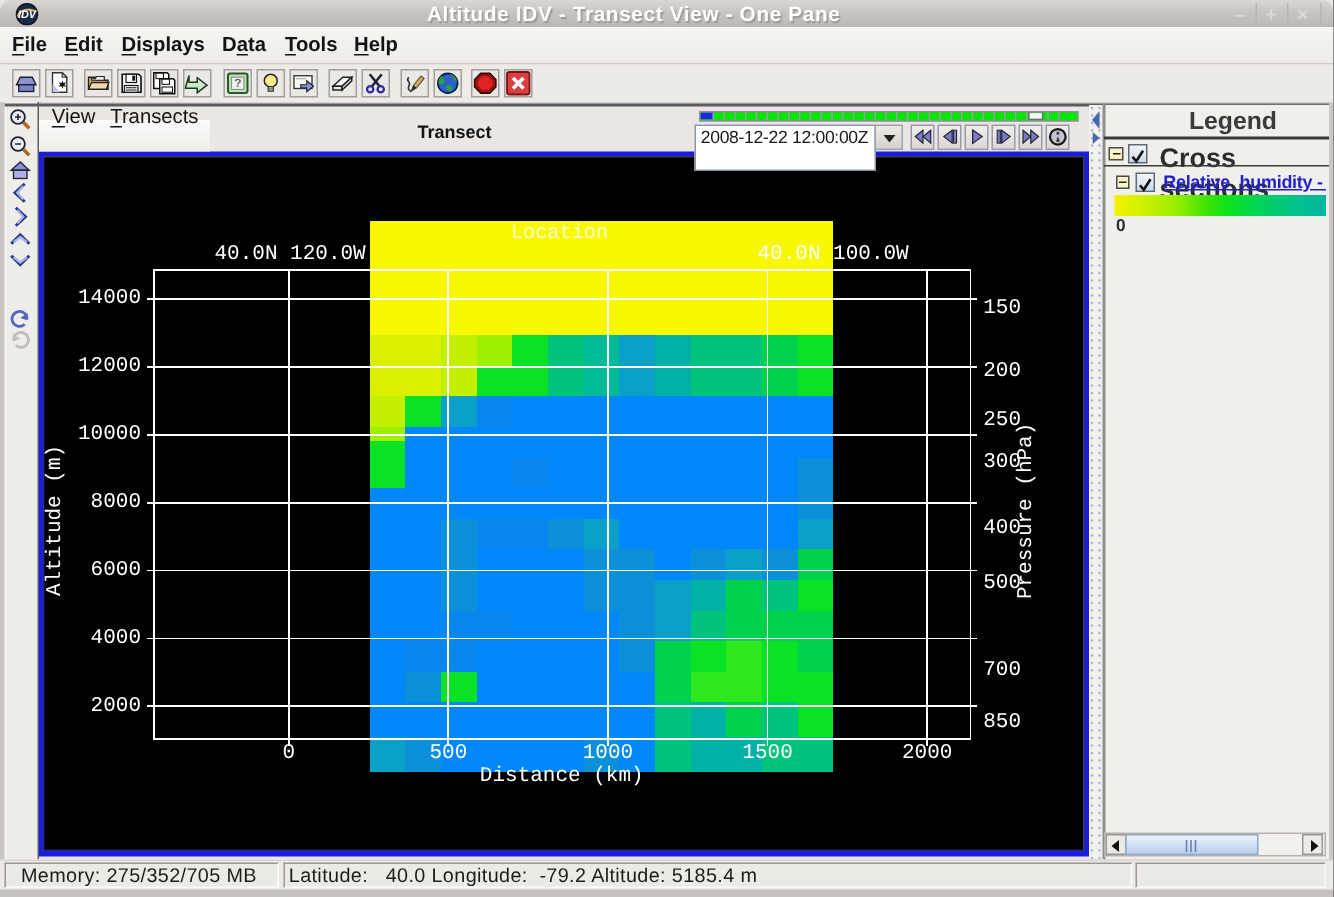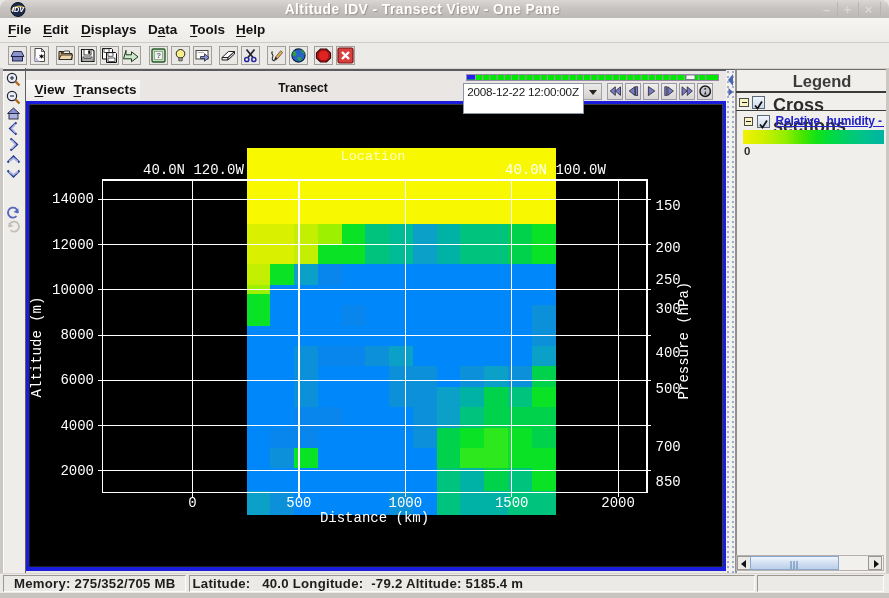--- a/index.html
+++ b/index.html
@@ -23,21 +23,21 @@
 .tbi{top:45.5px;width:17px;height:17px;border:1px solid #a29e9b;background:#eae8e5}
 #lborder{left:0;top:68px;width:3px;height:505px;background:#cbc7c3}
 #rborder{left:886px;top:68px;width:3px;height:505px;background:#cbc7c3}
 #ltoolbar{left:3px;top:68px;width:21px;height:505px;background:#efedea;
   border-left:1px solid #fafaf8;border-right:1.5px solid #5e6064}
 .lti{left:5px;width:17px;height:17px}
 
 #vmenustrip{left:26px;top:79.5px;width:114px;height:21px;
   background:linear-gradient(#fcfbfa,#eeece9)}
 #topline{left:3px;top:69px;width:883px;height:1.5px;background:#5a5c60}
-.vmenu{top:81px;height:18px;font-size:13.5px;font-weight:bold;color:#131313;line-height:18px}
+.vmenu{top:69px;height:18px;font-size:13.5px;font-weight:normal;color:#131313;line-height:18px}
 #vtitle{left:243px;top:81px;width:120px;text-align:center;font-size:12px;
   font-weight:bold;color:#131313}
 
 #tgreen{left:465.5px;top:74px;width:253px;height:6.5px;background:#00e800;
   border:1px solid #9888a8;box-sizing:border-box}
 #tcombo{left:462.5px;top:83px;width:121px;height:31px;background:#fff;
   border:1px solid #8a96a4;box-sizing:border-box;
   font-size:11.7px;color:#1a1a1a;line-height:15.5px;text-align:center;letter-spacing:-0.2px}
 #tarrow{left:583px;top:83px;width:19px;height:16.5px;background:linear-gradient(#eceae7,#d5d1ce);
   border:1px solid #9aa4ae;box-sizing:border-box}
@@ -68,21 +68,21 @@
 .sbtn{top:555.5px;width:14.5px;height:14px;background:#eceae7;border:1px solid #9a9693;
   box-sizing:border-box}
 #sthumb{left:749.5px;top:555.5px;width:89px;height:14px;
   background:linear-gradient(#eef4fc 0%,#cddcf0 60%,#bccfe8 100%);
   border:1px solid #8aa8cc;box-sizing:border-box}
 
 #statusbar{left:0;top:573px;width:889px;height:20px;background:#eceae7;
   border-top:1px solid #d8d4d1}
 .spanel{top:574.5px;height:17px;border:1px solid #9b9793;
   border-bottom-color:#fcfcfa;border-right-color:#fcfcfa;box-sizing:border-box;
-  font-size:13.2px;font-weight:bold;color:#1d1d1d;line-height:15px;white-space:pre;letter-spacing:0.25px}
+  font-size:13.2px;font-weight:normal;color:#1d1d1d;line-height:15px;white-space:pre;letter-spacing:0.25px}
 #botstrip{left:0;top:593px;width:889px;height:5px;background:#c7c3bf}
 </style></head><body>
 
 <div class="abs" id="viewblue"></div>
 <div class="abs" id="viewdark"></div>
 <svg style="position:absolute;left:0;top:0" width="889" height="598" viewBox="0 0 889 598">
 <rect x="29.5" y="105" width="692.5" height="461.5" fill="#000"></rect>
 <g shape-rendering="crispEdges">
 <rect x="246.5" y="147.5" width="309.0" height="76.0" fill="#f8f800"></rect>
 <rect x="246.5" y="264.3" width="309.0" height="250.3" fill="#0088fa"></rect>

